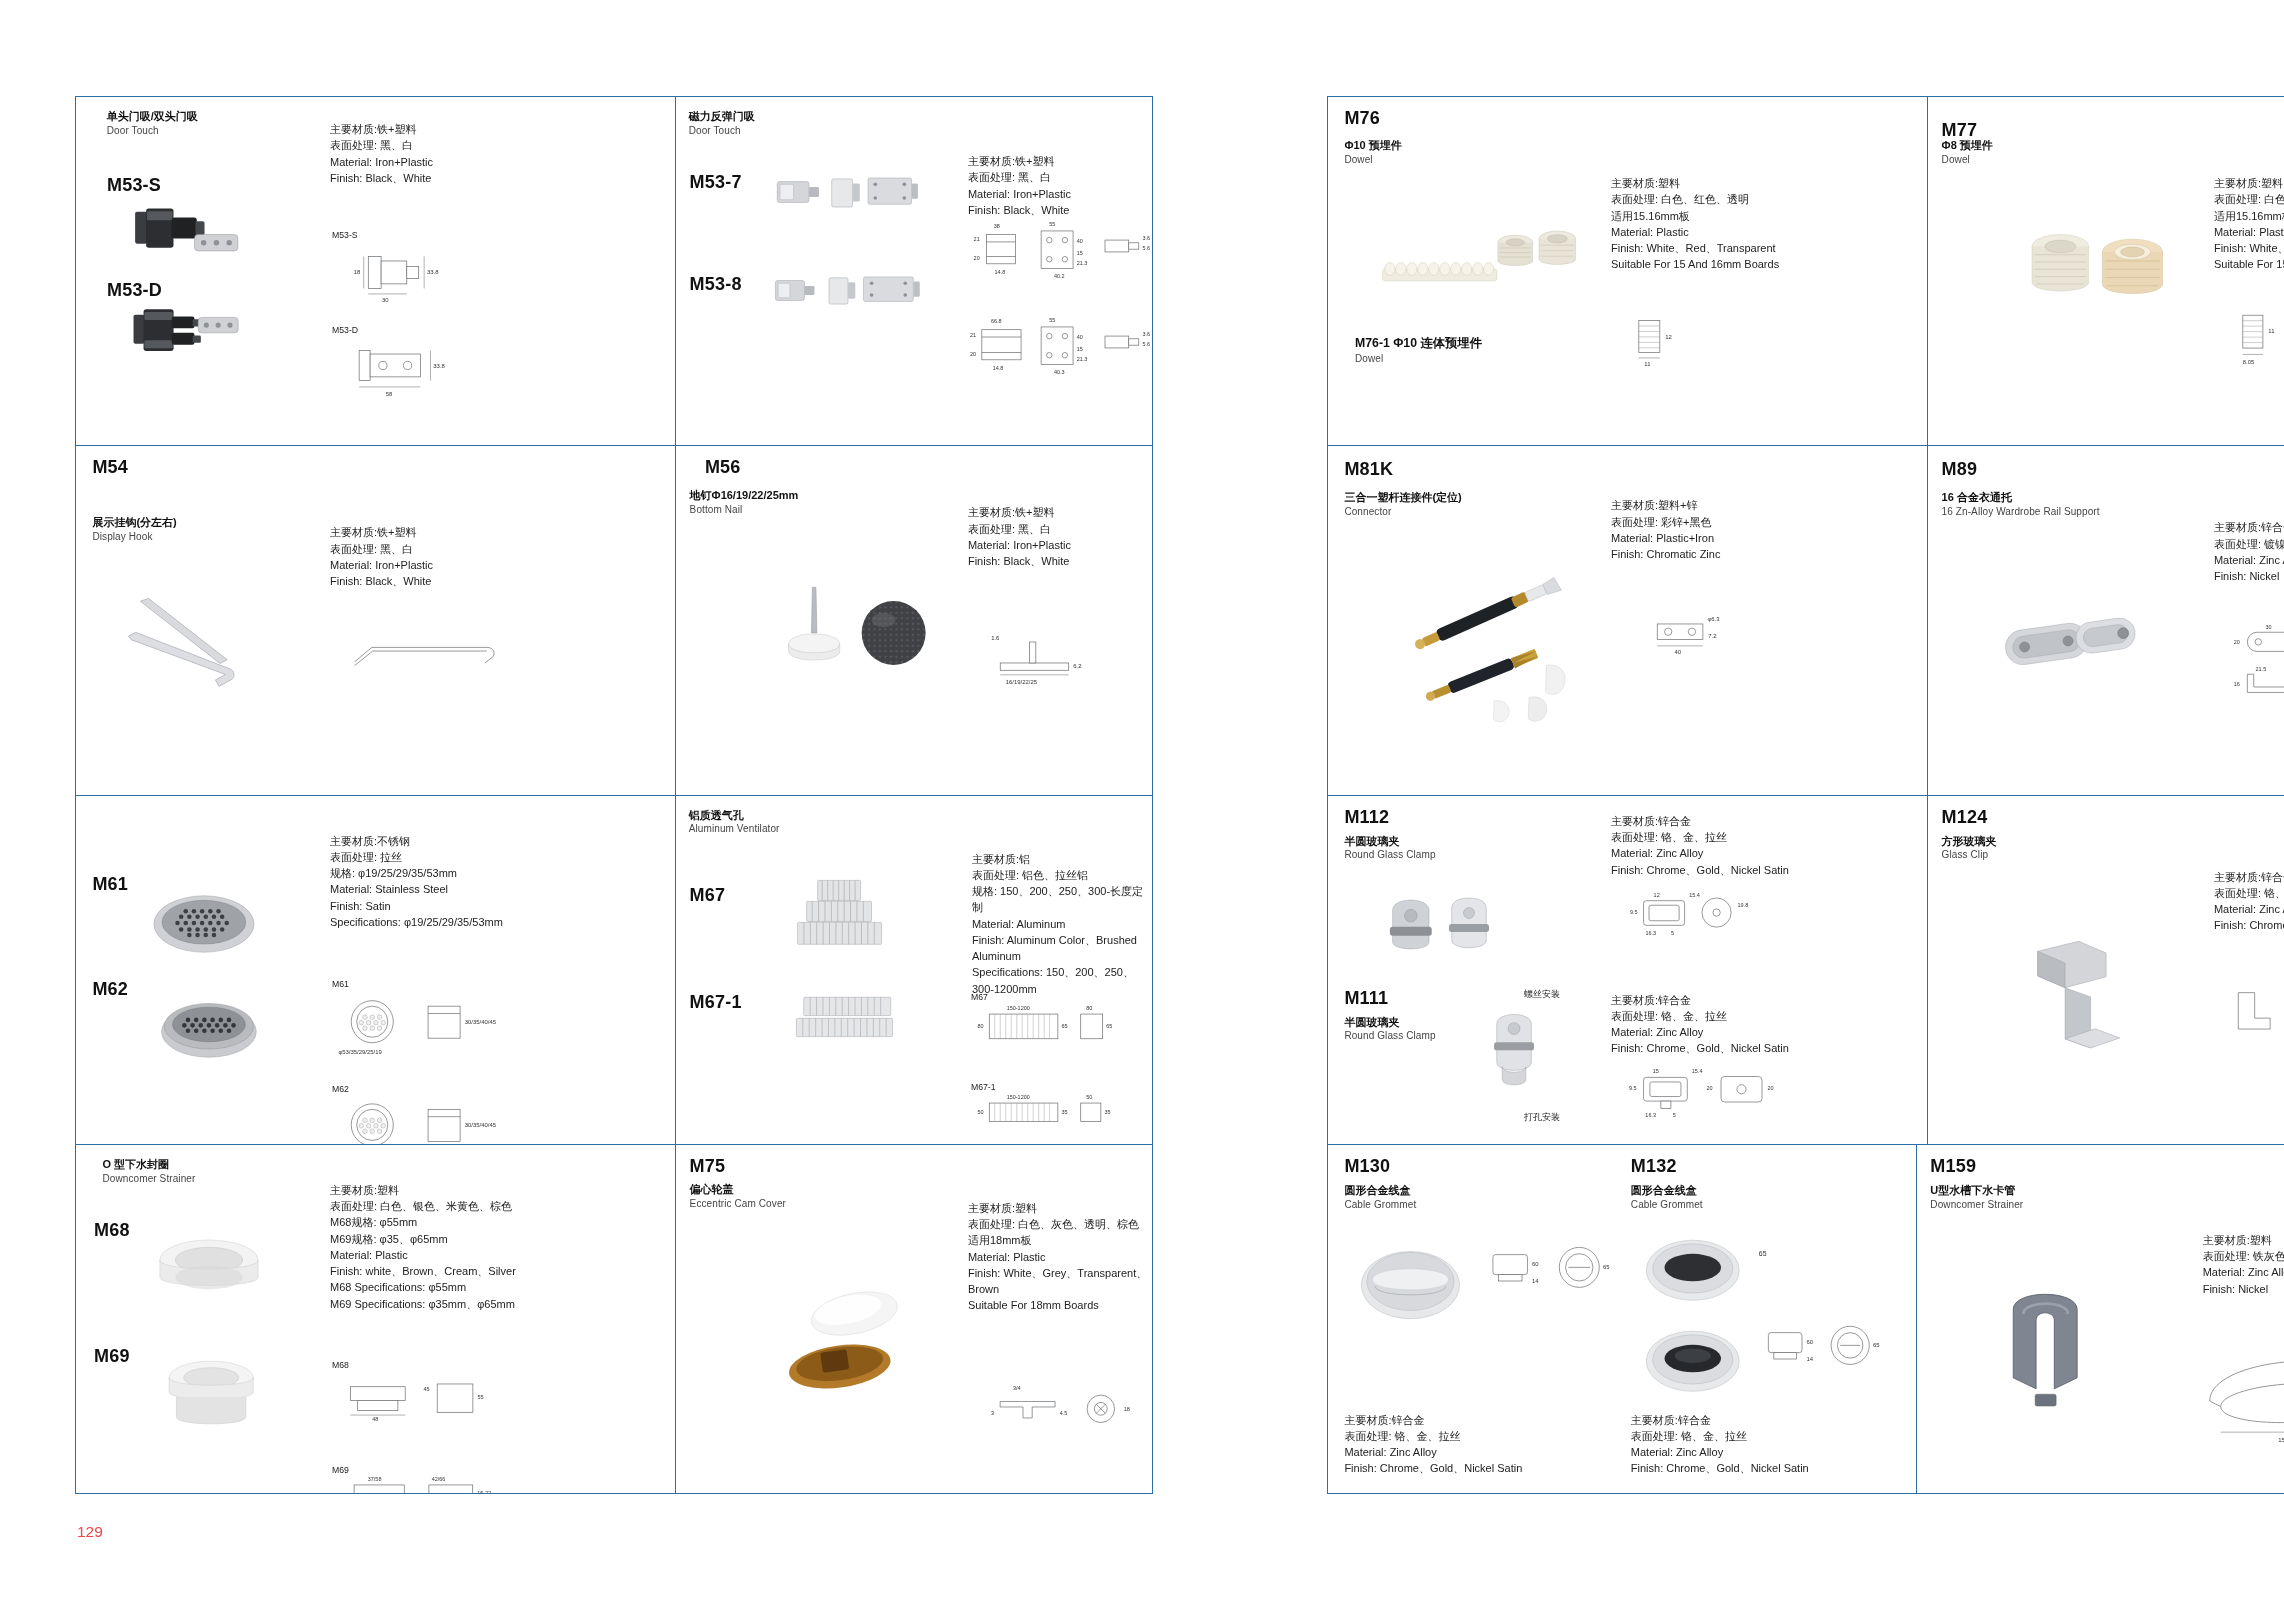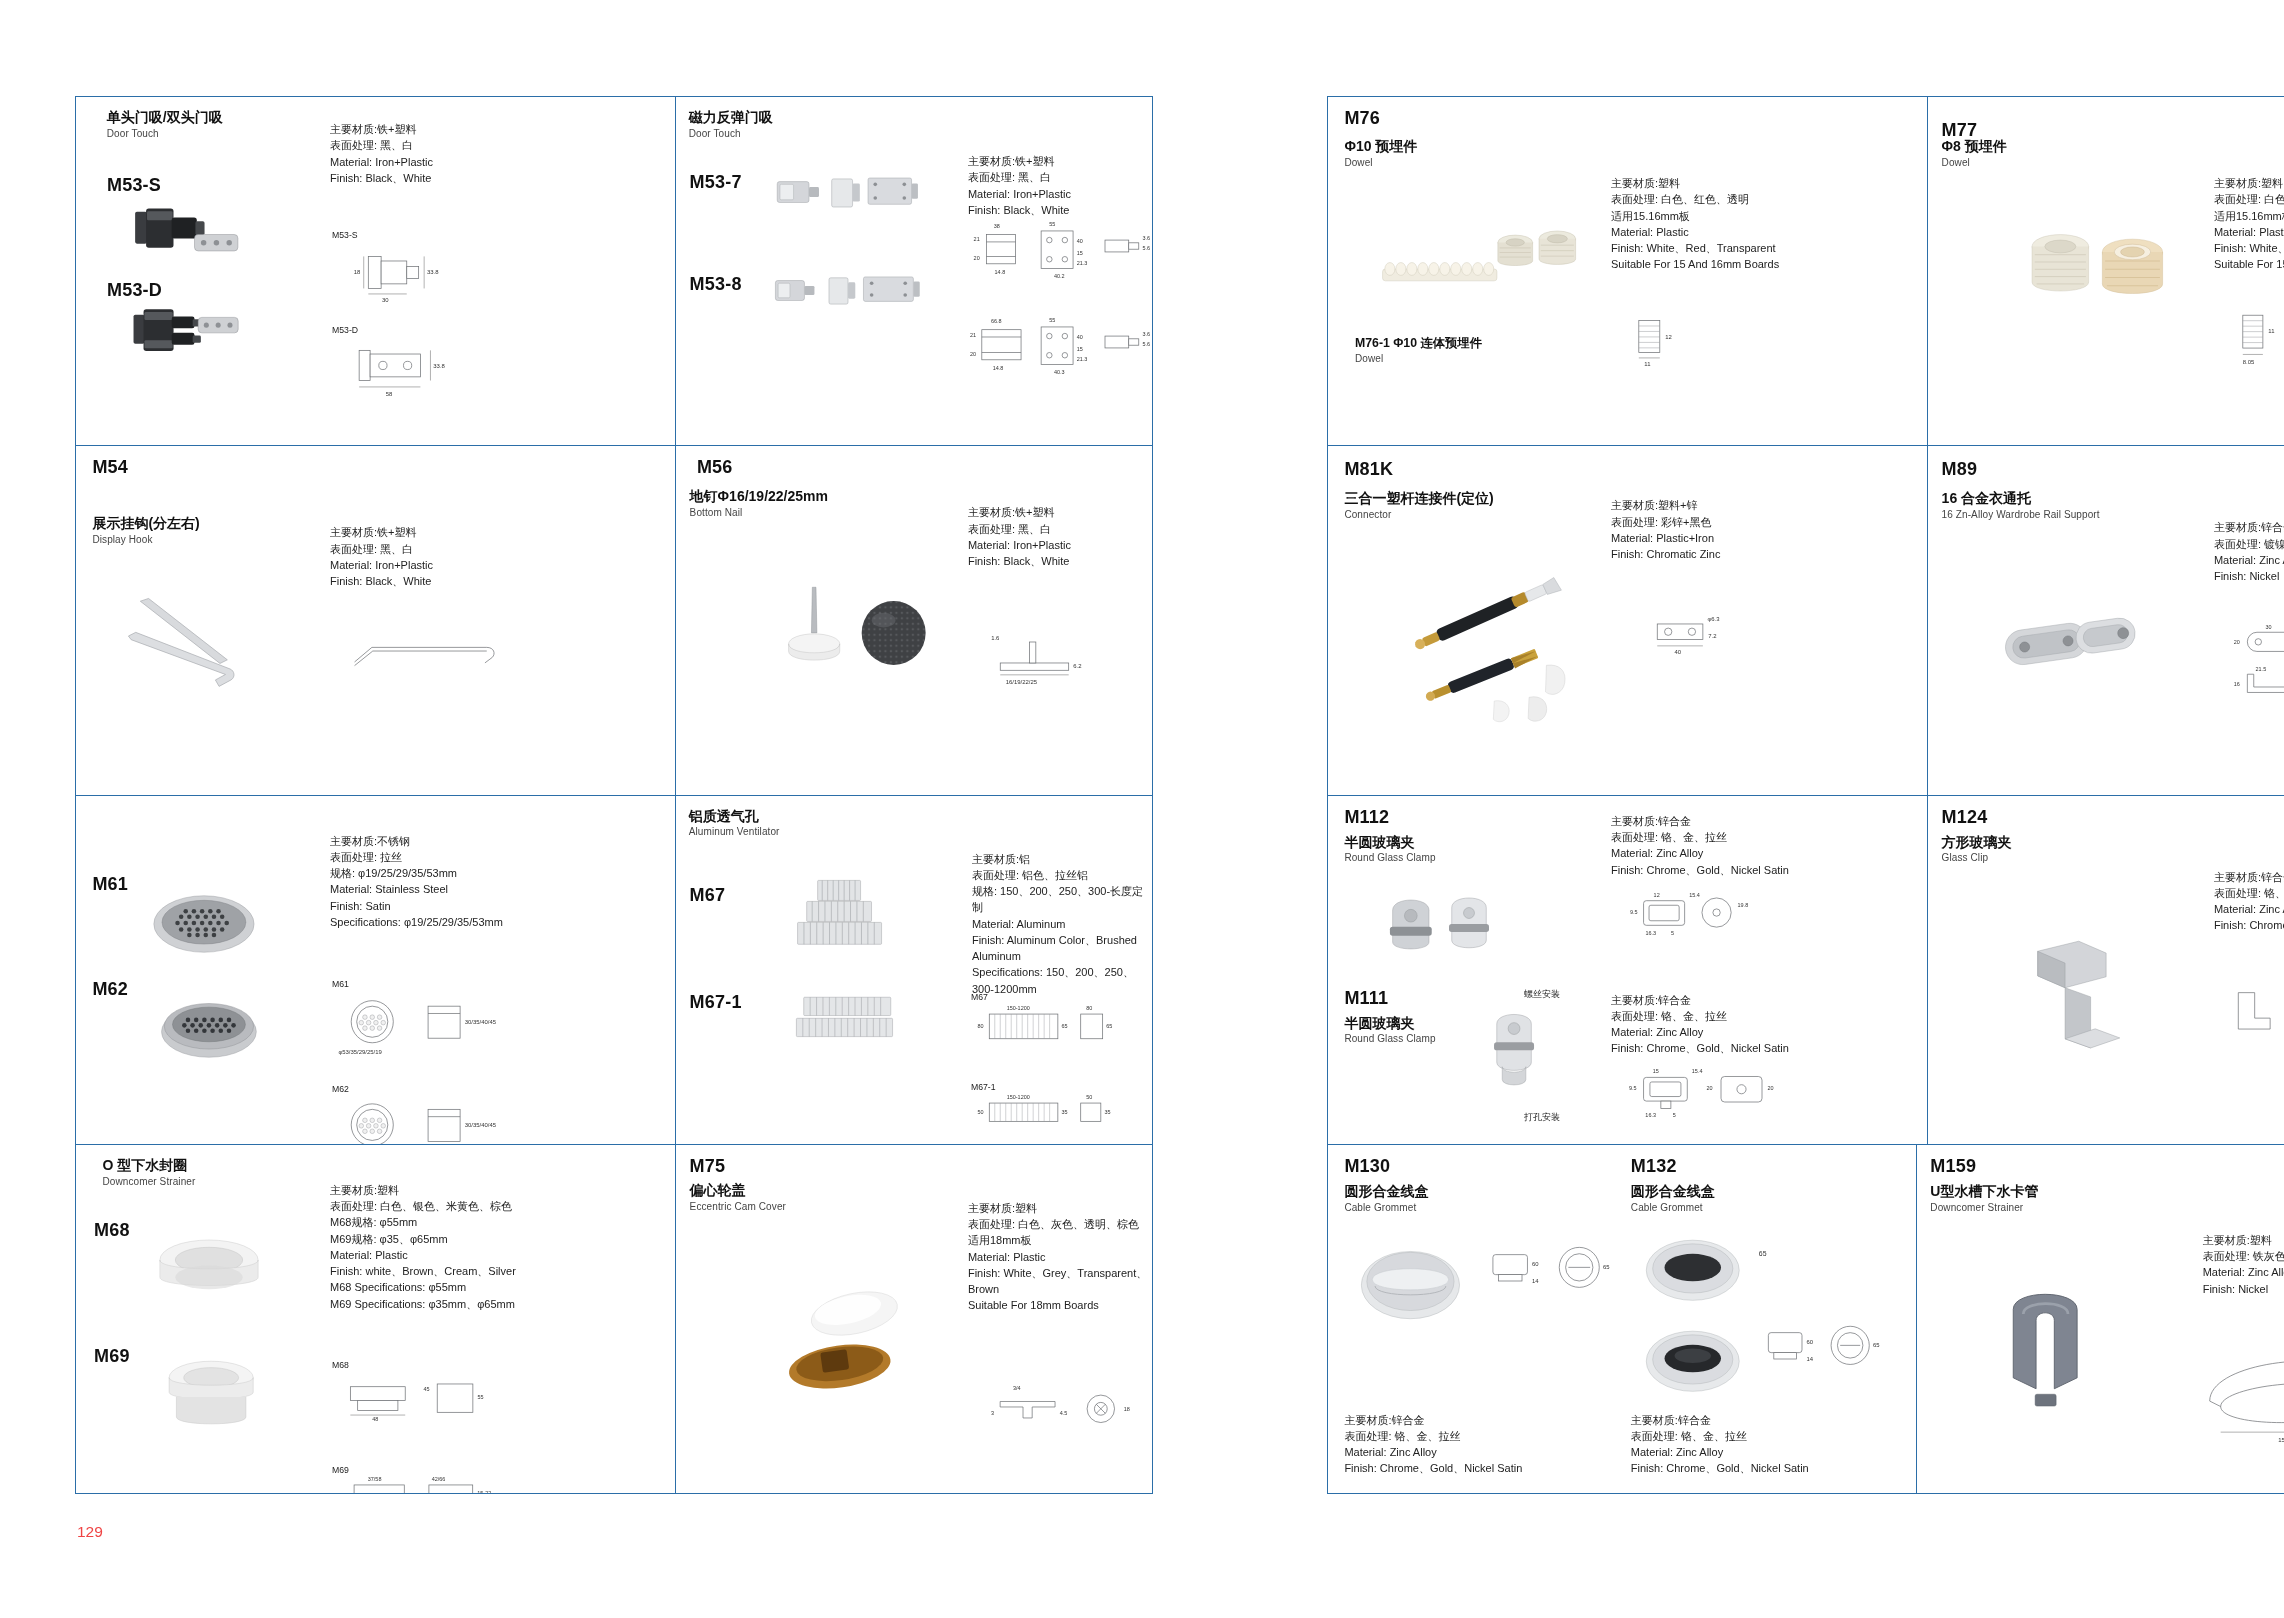--- a/index.html
+++ b/index.html
@@ -45,21 +45,21 @@
   .cell.w45 { flex: 0.88 1 0; }
 
   .code {
     font-size: 18px;
     font-weight: 600;
     letter-spacing: 0.2px;
     margin: 0 0 2.7px 0;
     color: #111;
   }
   .cn {
-    font-size: 14px;
+    font-size: 11px;
     font-weight: 600;
     margin: 0 0 0.9px 0;
     color: #111;
   }
   .en {
     font-size: 10px;
     color: #444;
     margin: 0 0 4.6px 0;
     letter-spacing: 0.1px;
   }
@@ -292,21 +292,21 @@
             <path d="M14,96 L30,88 L236,168 C246,172 248,186 238,192 L212,206 L204,192 L226,180 L20,104 Z" fill="#dcdee1" stroke="#a7aaae" stroke-width="1.5"></path>
           </svg>
 
           <svg class="art" style="left:274px; top:174px;" width="155" height="73" viewBox="0 0 340 160">
             <path class="st" d="M10,92 L48,60 L300,60 C316,60 320,74 312,82 L296,94"></path>
             <path class="st" d="M10,100 L50,68 L300,68"></path>
           </svg>
         </div>
 
         <div class="cell w45">
-          <div class="code" style="position:absolute;left:21px;top:11px;text-align:center;">M56</div>
+          <div class="code" style="position:absolute;left:29px;top:11px;text-align:center;">M56</div>
           <div style="position:absolute;left:13.7px;top:42px;">
             <div class="cn">地钉Φ16/19/22/25mm</div>
             <div class="en">Bottom Nail</div>
           </div>
           <div class="spec" style="left:292px; top:58px;">主要材质:铁+塑料
 表面处理: 黑、白
 Material: Iron+Plastic
 Finish: Black、White</div>
 
           <svg class="art" style="left:87px; top:132px;" width="201" height="119" viewBox="0 0 440 260">

